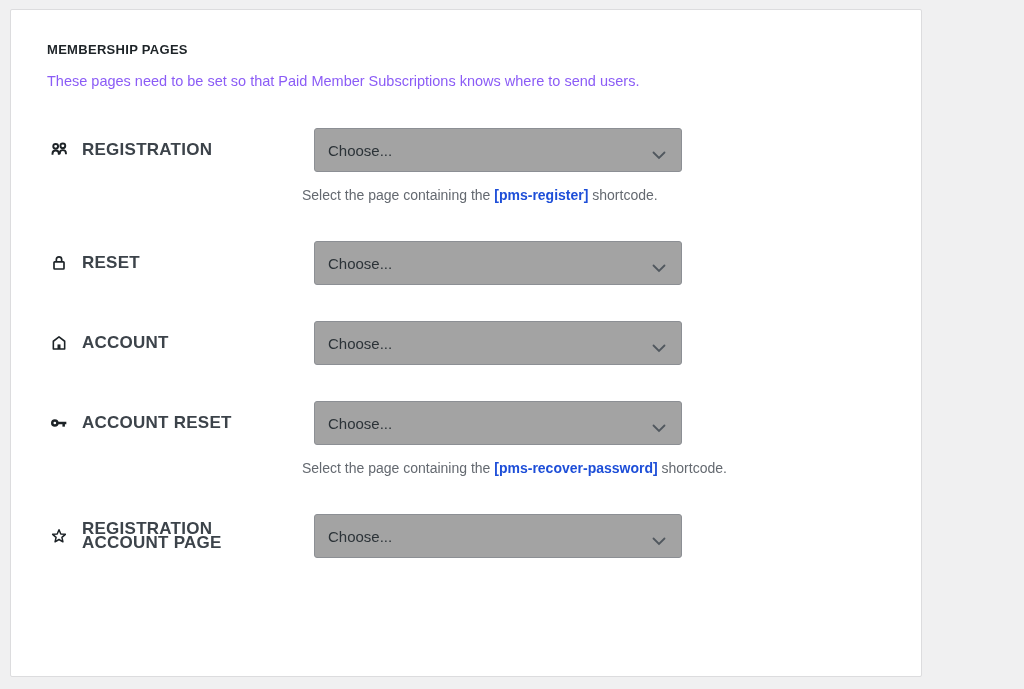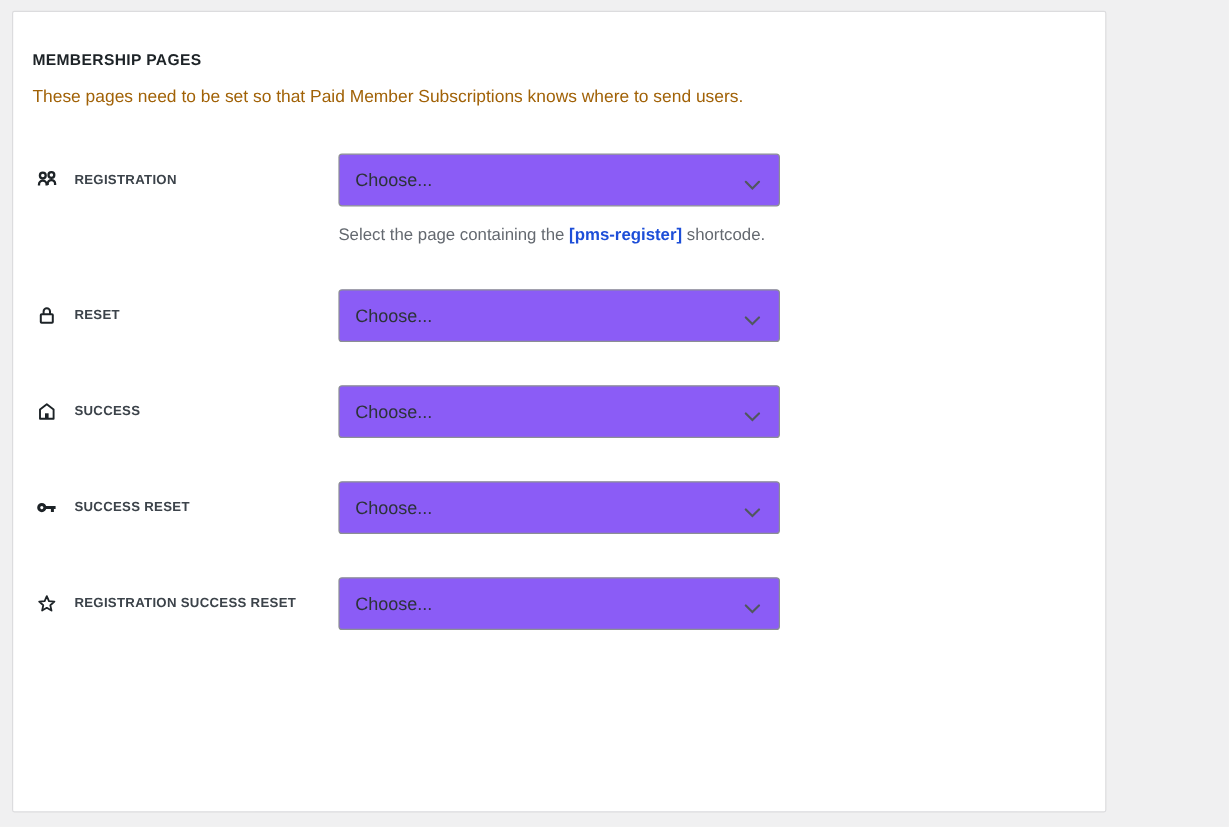--- a/index.html
+++ b/index.html
@@ -8,34 +8,34 @@
     background: #f0f0f1;
     font-family: "Liberation Sans", sans-serif;
   }
   .card {
     position: absolute;
     left: 10px; top: 9px;
     width: 912px; height: 668px;
     background: #ffffff;
     border: 1px solid #dcdcde;
     border-radius: 2px;
-    padding: 33px 20px 0 16px;
+    padding: 33px 20px 0 36px;
     overflow: hidden;
   }
   .section-title {
     font-size: 13px;
     font-weight: bold;
     color: #1d2327;
     letter-spacing: 0.3px;
     line-height: 13px;
   }
   .section-desc {
     margin-top: 15px;
     font-size: 14.5px;
-    color: #a16207;
+    color: #8b5cf6;
     line-height: 20px;
   }
   .rows { margin-top: 37px; }
   .row {
     display: grid;
     grid-template-columns: 255px 1fr;
     margin-bottom: 36px;
   }
   .row-left {
     display: flex;
@@ -46,36 +46,37 @@
   .row-icon {
     width: 20px; height: 20px;
     flex: 0 0 20px;
     margin-right: 13px;
     display: inline-flex;
     align-items: center;
     justify-content: center;
   }
   .row-icon svg { display: block; }
   .row-label {
-    font-size: 11px;
+    font-size: 17px;
     font-weight: bold;
     color: #3c434a;
     letter-spacing: 0.25px;
     line-height: 14px;
   }
   .select-box {
     position: relative;
     width: 368px; height: 44px;
-    background: #8b5cf6;
+    background: #a3a3a3;
     border: 1px solid #8c8f94;
     border-radius: 3px;
     display: flex;
     align-items: center;
     padding: 0 36px 0 13px;
     cursor: pointer;
+    margin-left: 12px;
   }
   .select-value {
     font-size: 15px;
     color: #2c3338;
   }
   .select-chevron {
     position: absolute;
     right: 15px; top: 50%;
     margin-top: -4px;
     width: 14px; height: 9px;
@@ -149,21 +150,21 @@
     </div>
 
     <div class="row">
       <div class="row-left">
         <span class="row-icon">
           <svg width="20" height="20" viewBox="0 0 24 24">
             <path d="M5.2 19.2 V9.9 L12 4.7 L18.8 9.9 V19.2 Z" fill="none" stroke="#1d2327" stroke-width="1.9" stroke-linejoin="round"></path>
             <rect x="10.2" y="13.7" width="3.6" height="5.5" fill="#1d2327"></rect>
           </svg>
         </span>
-        <span class="row-label">SUCCESS</span>
+        <span class="row-label">ACCOUNT</span>
       </div>
       <div>
         <div class="select-box" role="combobox">
           <span class="select-value">Choose...</span>
           <span class="select-chevron">
             <svg width="14" height="9" viewBox="0 0 14 9" fill="none" stroke="#50575e" stroke-width="1.8" stroke-linecap="round">
               <path d="M1.5 1.5 L7 7 L12.5 1.5"></path>
             </svg>
           </span>
         </div>
@@ -172,42 +173,43 @@
 
     <div class="row">
       <div class="row-left">
         <span class="row-icon">
           <svg width="20" height="20" viewBox="0 0 24 24" fill="none" stroke="#1d2327">
             <circle cx="7" cy="12" r="3.1" stroke-width="3"></circle>
             <path d="M10.2 12 H20.8" stroke-width="3"></path>
             <path d="M17.6 12 V16.4" stroke-width="3"></path>
           </svg>
         </span>
-        <span class="row-label">SUCCESS RESET</span>
-      </div>
-      <div>
-        <div class="select-box" role="combobox">
-          <span class="select-value">Choose...</span>
-          <span class="select-chevron">
-            <svg width="14" height="9" viewBox="0 0 14 9" fill="none" stroke="#50575e" stroke-width="1.8" stroke-linecap="round">
-              <path d="M1.5 1.5 L7 7 L12.5 1.5"></path>
-            </svg>
-          </span>
-        </div>
+        <span class="row-label">ACCOUNT RESET</span>
+      </div>
+      <div>
+        <div class="select-box" role="combobox">
+          <span class="select-value">Choose...</span>
+          <span class="select-chevron">
+            <svg width="14" height="9" viewBox="0 0 14 9" fill="none" stroke="#50575e" stroke-width="1.8" stroke-linecap="round">
+              <path d="M1.5 1.5 L7 7 L12.5 1.5"></path>
+            </svg>
+          </span>
+        </div>
+        <div class="row-help"><span>Select the page containing the </span><strong>[pms-recover-password]</strong><span> shortcode.</span></div>
       </div>
     </div>
 
     <div class="row">
       <div class="row-left">
         <span class="row-icon">
           <svg width="20" height="20" viewBox="0 0 24 24" fill="none" stroke="#1d2327" stroke-width="1.8" stroke-linejoin="round">
             <polygon points="12,4.5 14.17,9.51 19.61,10.03 15.52,13.64 16.70,18.97 12,16.2 7.30,18.97 8.48,13.64 4.39,10.03 9.83,9.51"></polygon>
           </svg>
         </span>
-        <span class="row-label">REGISTRATION SUCCESS RESET</span>
+        <span class="row-label">REGISTRATION ACCOUNT PAGE</span>
       </div>
       <div>
         <div class="select-box" role="combobox">
           <span class="select-value">Choose...</span>
           <span class="select-chevron">
             <svg width="14" height="9" viewBox="0 0 14 9" fill="none" stroke="#50575e" stroke-width="1.8" stroke-linecap="round">
               <path d="M1.5 1.5 L7 7 L12.5 1.5"></path>
             </svg>
           </span>
         </div>

